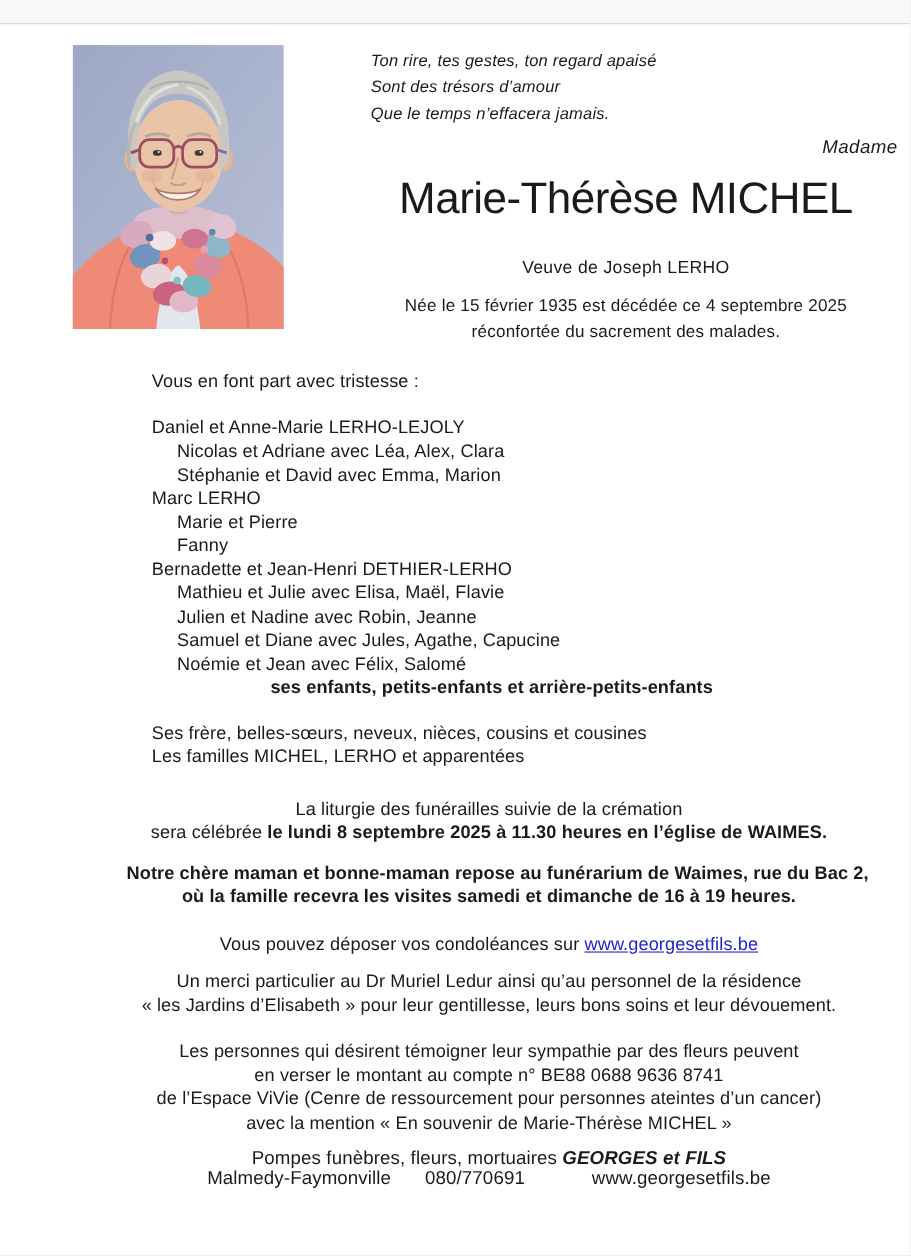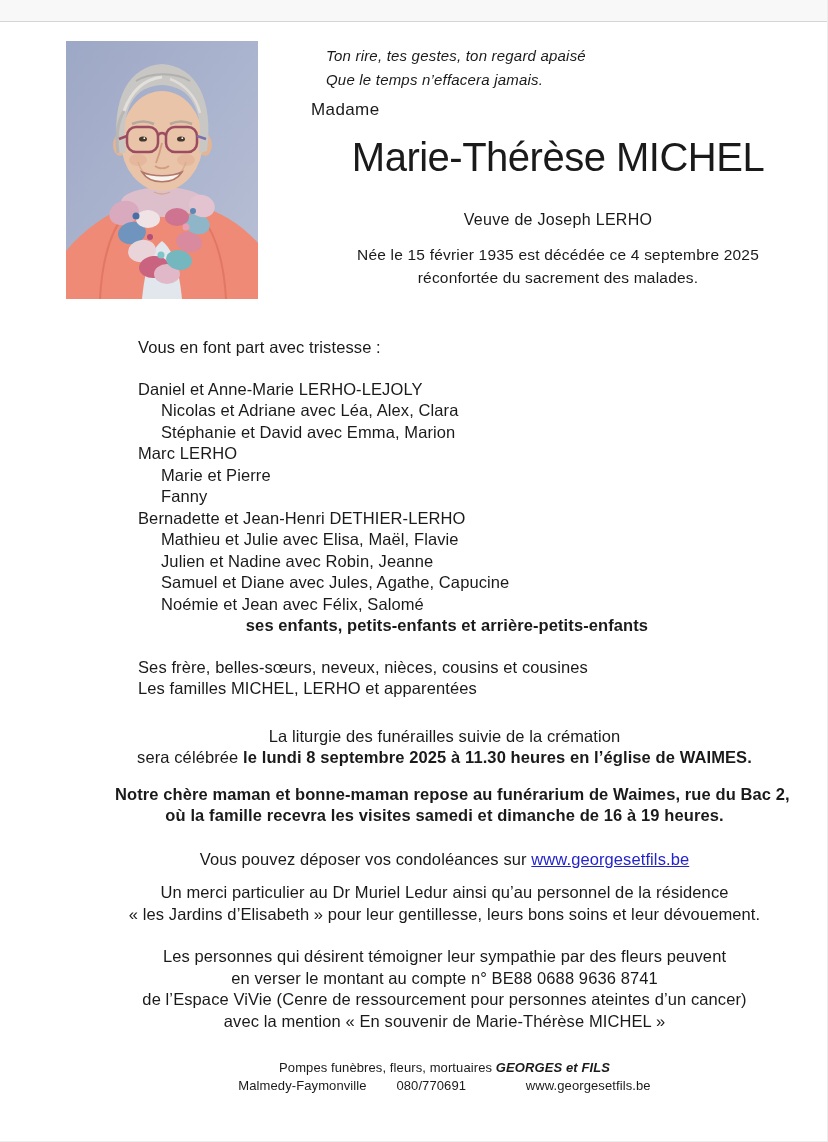--- a/index.html
+++ b/index.html
@@ -21,30 +21,30 @@
     border-bottom: 1px solid #d5d5d5;
   }
   
   .header { position: relative; height: 300px; }
   .photo {
     position: absolute; left: 66px; top: 19px;
     width: 192px; height: 258px;
   }
   .photo svg { display: block; }
   .header-right {
-    position: absolute; left: 311px; top: 0; width: 494px;
+    position: absolute; left: 322px; top: 0; width: 494px;
   }
   .poem {
     margin: 22px 0 0 15px;
     font-style: italic;
     font-size: 15px;
     line-height: 24px;
     letter-spacing: 0.2px;
   }
-  .madame { text-align: left; margin-top: 8px; font-size: 17px; letter-spacing: 0.4px; }
+  .madame { text-align: right; margin-top: 8px; font-size: 17px; letter-spacing: 0.4px; font-style: italic; }
   .deceased-name {
     margin: 14px 0 0 0;
     text-align: center;
     font-size: 40px;
     line-height: 46px;
     font-weight: 400;
     letter-spacing: -0.5px;
     white-space: nowrap;
   }
   .veuve { text-align: center; margin-top: 30px; font-size: 16px; line-height: 20px; letter-spacing: 0.3px; }
@@ -82,22 +82,22 @@
   }
   .centered-block > div { white-space: nowrap; }
   .ceremony { margin-top: 26px; }
   .repose { margin-top: 15px; font-weight: 700; }
   .condolences { margin-top: 22px; }
   .thanks { margin-top: 12px; }
   .flowers { margin-top: 21px; }
   .bold { font-weight: 700; }
   a.site-link { color: #2323cc; text-decoration: underline; }
   .footer {
-    margin-top: 27px;
-    font-size: 13px;
+    margin-top: 12px;
+    font-size: 17px;
     line-height: 17.5px;
     letter-spacing: 0.1px;
   }
   .footer .brand { font-weight: 700; font-style: italic; }
   .footer-contact span { display: inline-block; }
   .footer-contact .phone { margin-left: 26px; }
   .footer-contact .site { margin-left: 56px; }
 </style>
 </head>
 <body>
@@ -176,20 +176,21 @@
         <path d="M120,121 Q117,130 111,136" stroke="#d8a98c" stroke-width="1.5" fill="none" opacity="0.8"></path>
 
         <path d="M76,131 C84,144 108,144 116,131 C106,136 86,136 76,131 Z" fill="#f7f4ef" stroke="#b3766a" stroke-width="1.5"></path>
         <path d="M88,151 Q96,155 104,151" stroke="#d2a183" stroke-width="1.3" fill="none" opacity="0.8"></path>
       </svg>
     </div>
 
     <div class="header-right">
       <div class="poem">
         <div>Ton rire, tes gestes, ton regard apaisé</div>
+        <div>Sont des trésors d’amour</div>
         <div>Que le temps n’effacera jamais.</div>
       </div>
       <div class="madame">Madame</div>
       <h1 class="deceased-name">Marie-Thérèse MICHEL</h1>
       <div class="veuve">Veuve de Joseph LERHO</div>
       <div class="dates">
         <div>Née le 15 février 1935 est décédée ce 4 septembre 2025</div>
         <div>réconfortée du sacrement des malades.</div>
       </div>
     </div>

